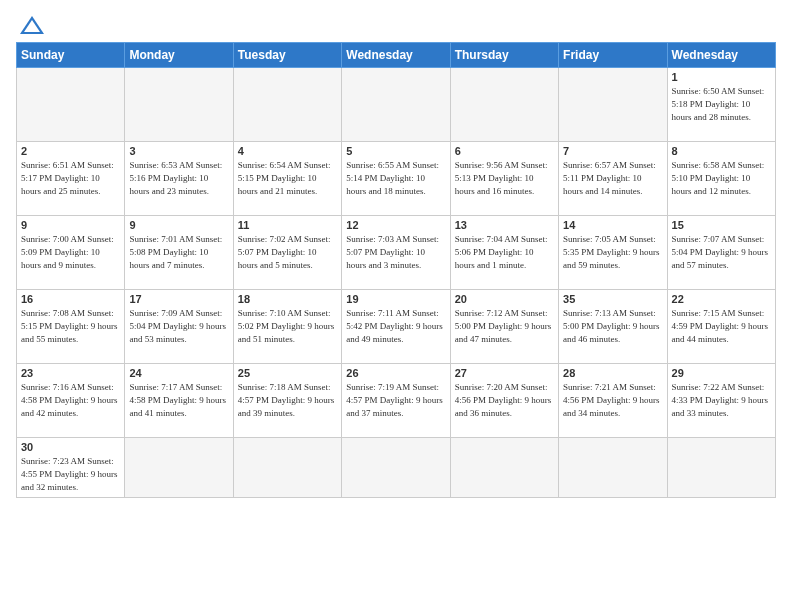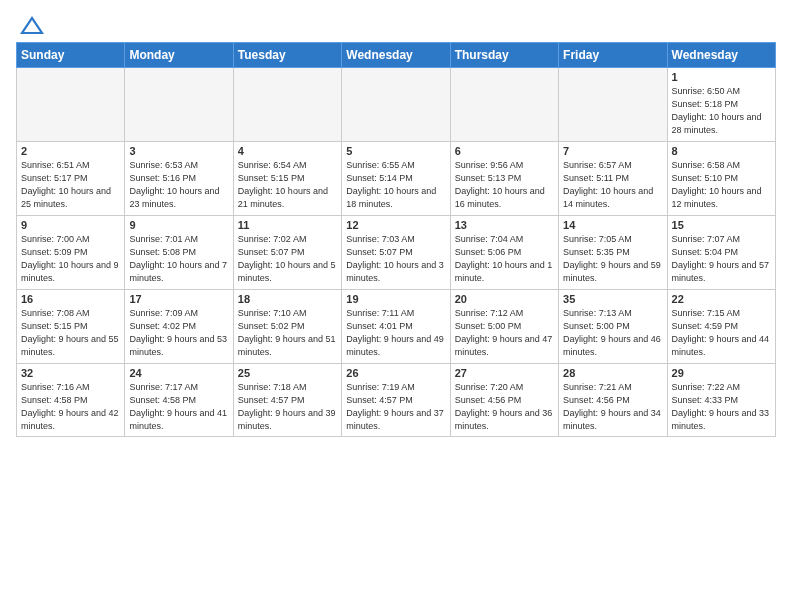--- a/index.html
+++ b/index.html
@@ -81,20 +81,21 @@
     .day-number {
       font-size: 11px;
       font-weight: bold;
       display: block;
       margin-bottom: 2px;
     }
     .day-info {
       font-size: 9px;
       line-height: 1.45;
       color: #333;
+      font-family: Liberation Serif, serif;
     }
     tbody tr:last-child td {
       height: 60px;
     }
   </style>
 </head>
 <body>
 
 <div class="page">
   <div class="header">
@@ -247,35 +248,35 @@
           <td>
             <span class="day-number">16</span>
             <div class="day-info">Sunrise: 7:08 AM
 Sunset: 5:15 PM
 Daylight: 9 hours
 and 55 minutes.</div>
           </td>
           <td>
             <span class="day-number">17</span>
             <div class="day-info">Sunrise: 7:09 AM
-Sunset: 4:02 PM
+Sunset: 5:04 PM
 Daylight: 9 hours
 and 53 minutes.</div>
           </td>
           <td>
             <span class="day-number">18</span>
             <div class="day-info">Sunrise: 7:10 AM
 Sunset: 5:02 PM
 Daylight: 9 hours
 and 51 minutes.</div>
           </td>
           <td>
             <span class="day-number">19</span>
             <div class="day-info">Sunrise: 7:11 AM
-Sunset: 4:01 PM
+Sunset: 5:42 PM
 Daylight: 9 hours
 and 49 minutes.</div>
           </td>
           <td>
             <span class="day-number">20</span>
             <div class="day-info">Sunrise: 7:12 AM
 Sunset: 5:00 PM
 Daylight: 9 hours
 and 47 minutes.</div>
           </td>
@@ -289,21 +290,21 @@
           <td>
             <span class="day-number">22</span>
             <div class="day-info">Sunrise: 7:15 AM
 Sunset: 4:59 PM
 Daylight: 9 hours
 and 44 minutes.</div>
           </td>
         </tr>
         <tr>
           <td>
-            <span class="day-number">32</span>
+            <span class="day-number">23</span>
             <div class="day-info">Sunrise: 7:16 AM
 Sunset: 4:58 PM
 Daylight: 9 hours
 and 42 minutes.</div>
           </td>
           <td>
             <span class="day-number">24</span>
             <div class="day-info">Sunrise: 7:17 AM
 Sunset: 4:58 PM
 Daylight: 9 hours
@@ -337,16 +338,31 @@
 Daylight: 9 hours
 and 34 minutes.</div>
           </td>
           <td>
             <span class="day-number">29</span>
             <div class="day-info">Sunrise: 7:22 AM
 Sunset: 4:33 PM
 Daylight: 9 hours
 and 33 minutes.</div>
           </td>
+        </tr>
+        <tr>
+          <td>
+            <span class="day-number">30</span>
+            <div class="day-info">Sunrise: 7:23 AM
+Sunset: 4:55 PM
+Daylight: 9 hours
+and 32 minutes.</div>
+          </td>
+          <td class="empty-cell"></td>
+          <td class="empty-cell"></td>
+          <td class="empty-cell"></td>
+          <td class="empty-cell"></td>
+          <td class="empty-cell"></td>
+          <td class="empty-cell"></td>
         </tr>
       </tbody>
   </table>
 </div>
 
 </body></html>

